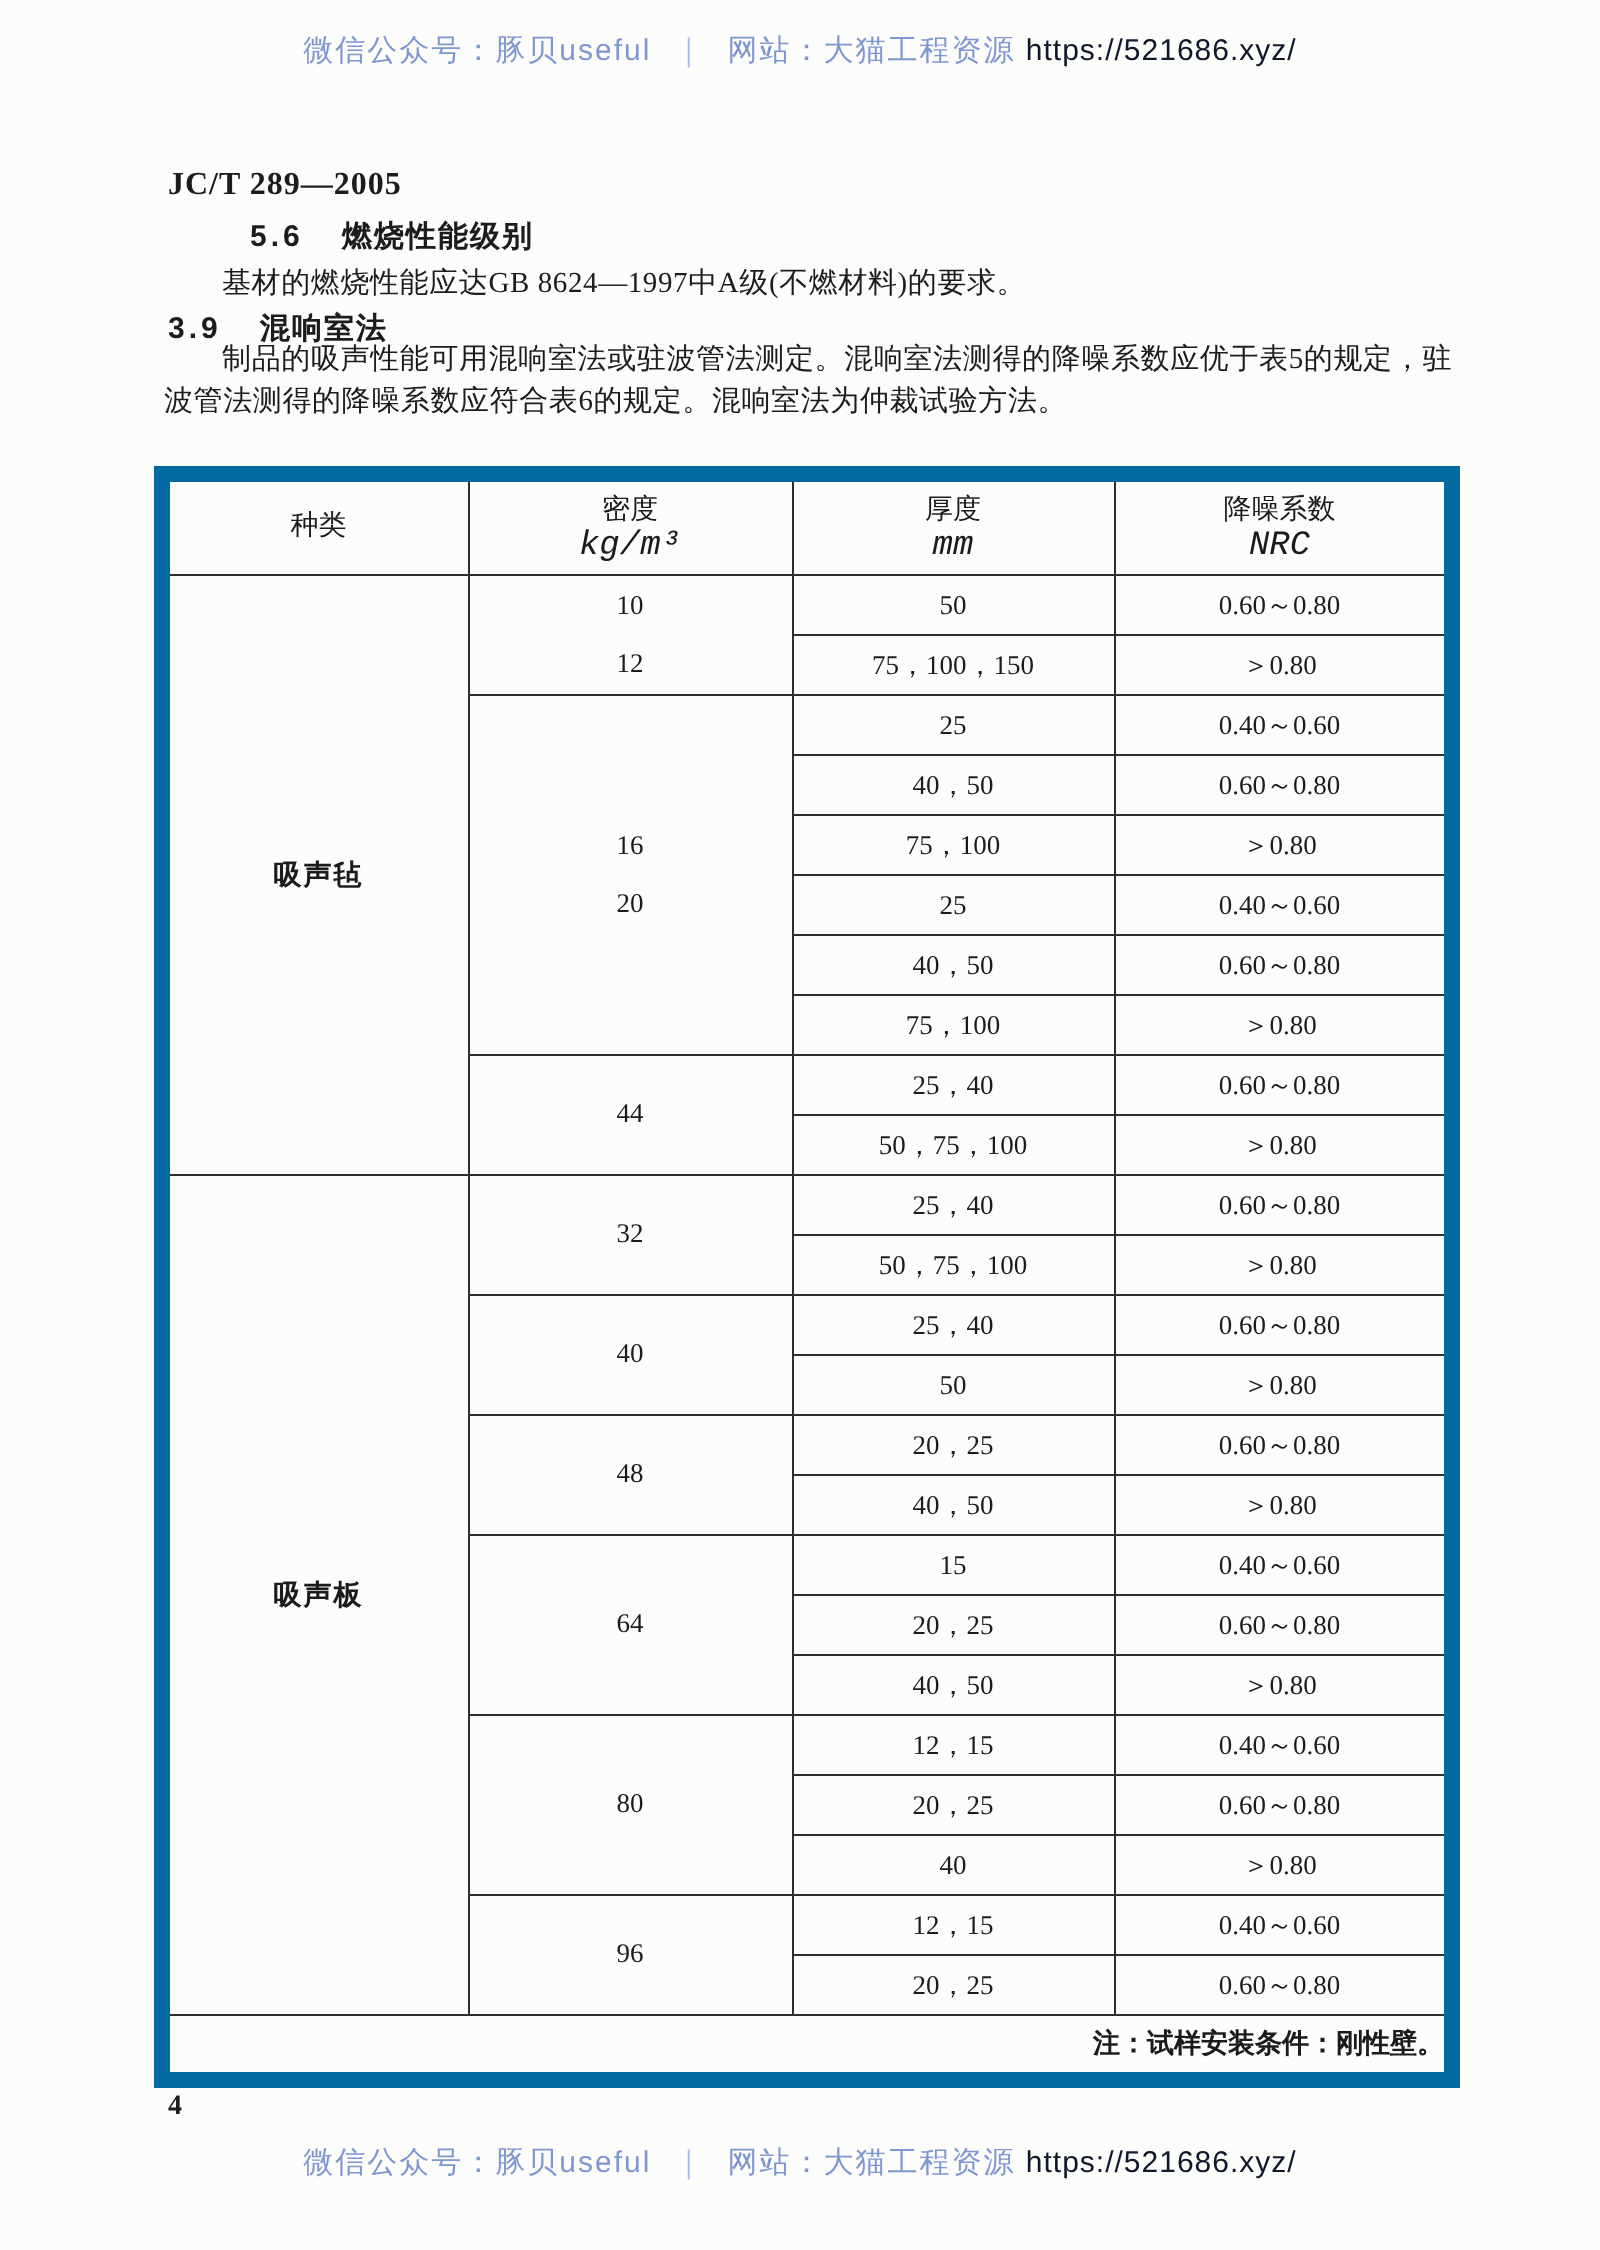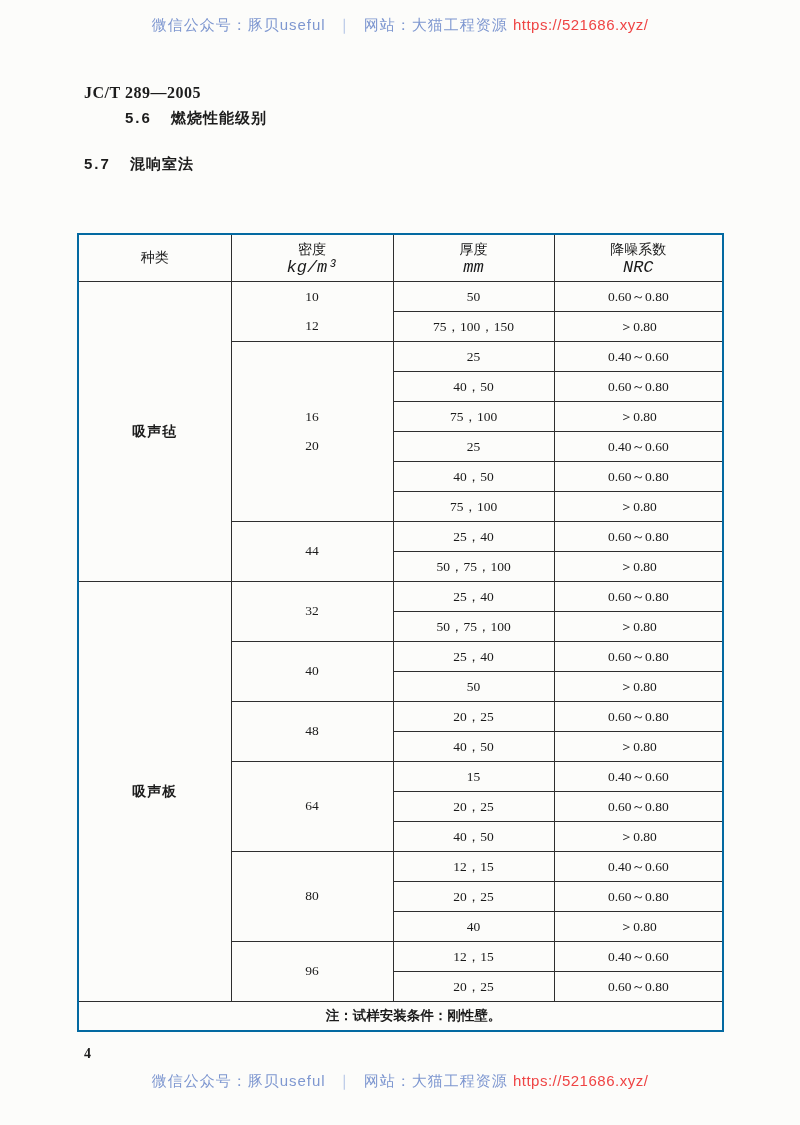--- a/index.html
+++ b/index.html
@@ -10,21 +10,21 @@
   }
   
   .wm{
     position:absolute;left:0;right:0;text-align:center;
     font-family:"Liberation Sans","DejaVu Sans",sans-serif;
     font-size:15px;letter-spacing:1px;color:#7e97d0;white-space:nowrap;
   }
   .wm-top{top:16px;}
   .wm-bottom{top:1072px;}
   .wm .sep{color:#a9bce2;margin:0 6px;}
-  .wm .url{color:#ef4444;letter-spacing:0.5px;}
+  .wm .url{color:#0f172a;letter-spacing:0.5px;}
   
   .doc-number{
     position:absolute;left:84px;top:84px;font-size:16px;font-weight:bold;
     letter-spacing:0.5px;
   }
   .sec-head{
     position:absolute;left:84px;font-size:15px;font-weight:bold;
     font-family:"Liberation Sans","DejaVu Sans",sans-serif;letter-spacing:1px;
   }
   .sec-head .no{margin-right:14px;letter-spacing:2px;}
@@ -38,35 +38,35 @@
   .body-57{top:170px;}
   
   .t5-title{
     position:absolute;left:0;right:0;top:211px;text-align:center;
     font-family:"Liberation Sans","DejaVu Sans",sans-serif;
     font-size:15px;font-weight:bold;letter-spacing:1px;
   }
   table.t5{
     position:absolute;left:77px;top:233px;width:645px;
     border-collapse:collapse;table-layout:fixed;
-    border:2px solid #0369a1;
+    border:8px solid #0369a1;
     font-size:13.5px;
   }
   .t5 th,.t5 td{
     border:1.5px solid #2e2e2e;text-align:center;vertical-align:middle;
     padding:0;color:#1b1b1b;
   }
   .t5 thead th{height:46px;font-weight:normal;}
   .t5 .h1{font-size:14px;line-height:20px;}
   .t5 .h2{font-size:17px;line-height:16px;font-family:"Liberation Mono","DejaVu Sans Mono",monospace;font-style:italic;}
   .t5 tbody td{height:29px;}
   .t5 td.cat{font-weight:bold;font-family:"Liberation Sans","DejaVu Sans",sans-serif;font-size:14px;letter-spacing:1px;}
   .t5 td.den{white-space:pre-line;line-height:2.1;}
   .t5 td.note-cell{
-    text-align:center;padding-left:26px;height:28px;font-weight:bold;
+    text-align:right;padding-left:26px;height:28px;font-weight:bold;
     font-family:"Liberation Sans","DejaVu Sans",sans-serif;font-size:13.5px;
   }
   .page-number{
     position:absolute;left:84px;top:1046px;font-size:14px;font-weight:bold;
   }
 </style>
 </head>
 <body>
 
 <div class="page">
@@ -77,25 +77,27 @@
     <span>网站：大猫工程资源</span>
     <span class="url">https://521686.xyz/</span>
   </div>
 
   <div class="doc-number">JC/T 289—2005</div>
 
   <div class="sec-head head-56">
     <span class="no">5.6</span>
     <span>燃烧性能级别</span>
   </div>
+  <div class="body-text body-56">基材的燃烧性能应达GB 8624—1997中A级(不燃材料)的要求。</div>
 
   <div class="sec-head head-57">
-    <span class="no">5.7</span>
+    <span class="no">3.9</span>
     <span>混响室法</span>
   </div>
+  <div class="body-text body-57">制品的吸声性能可用混响室法或驻波管法测定。混响室法测得的降噪系数应优于表5的规定，驻波管法测得的降噪系数应符合表6的规定。混响室法为仲裁试验方法。</div>
 
 
   <table class="t5">
     <colgroup>
       <col style="width:153px">
         <col style="width:162px">
         <col style="width:161px">
         <col style="width:169px">
     </colgroup>
     <thead>

